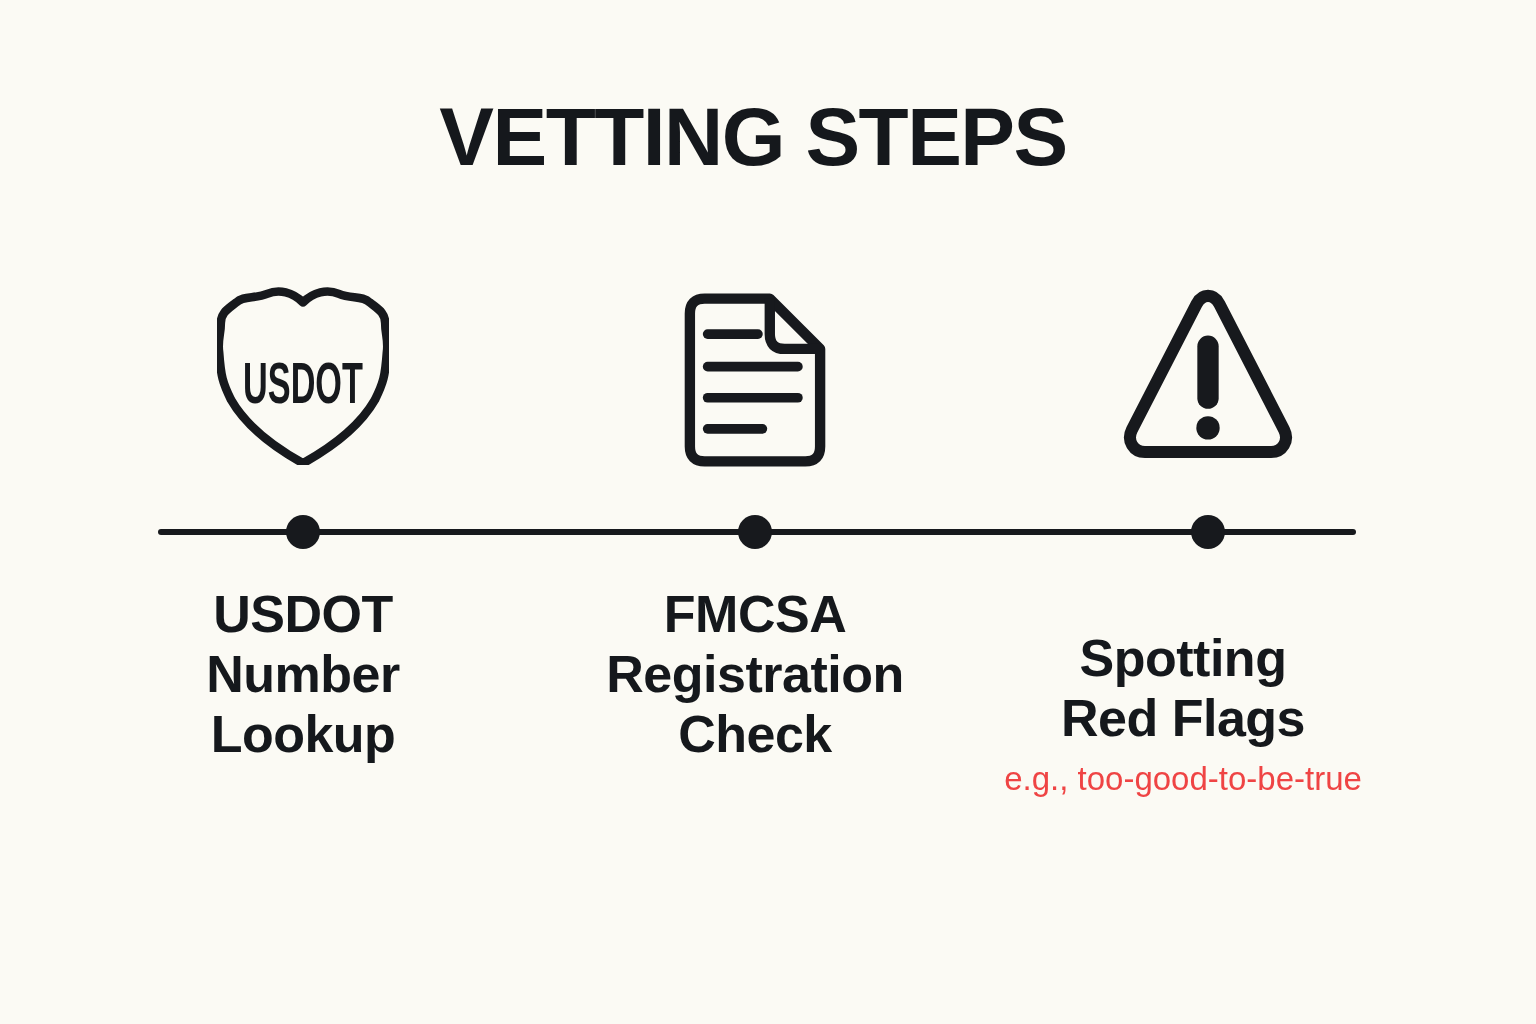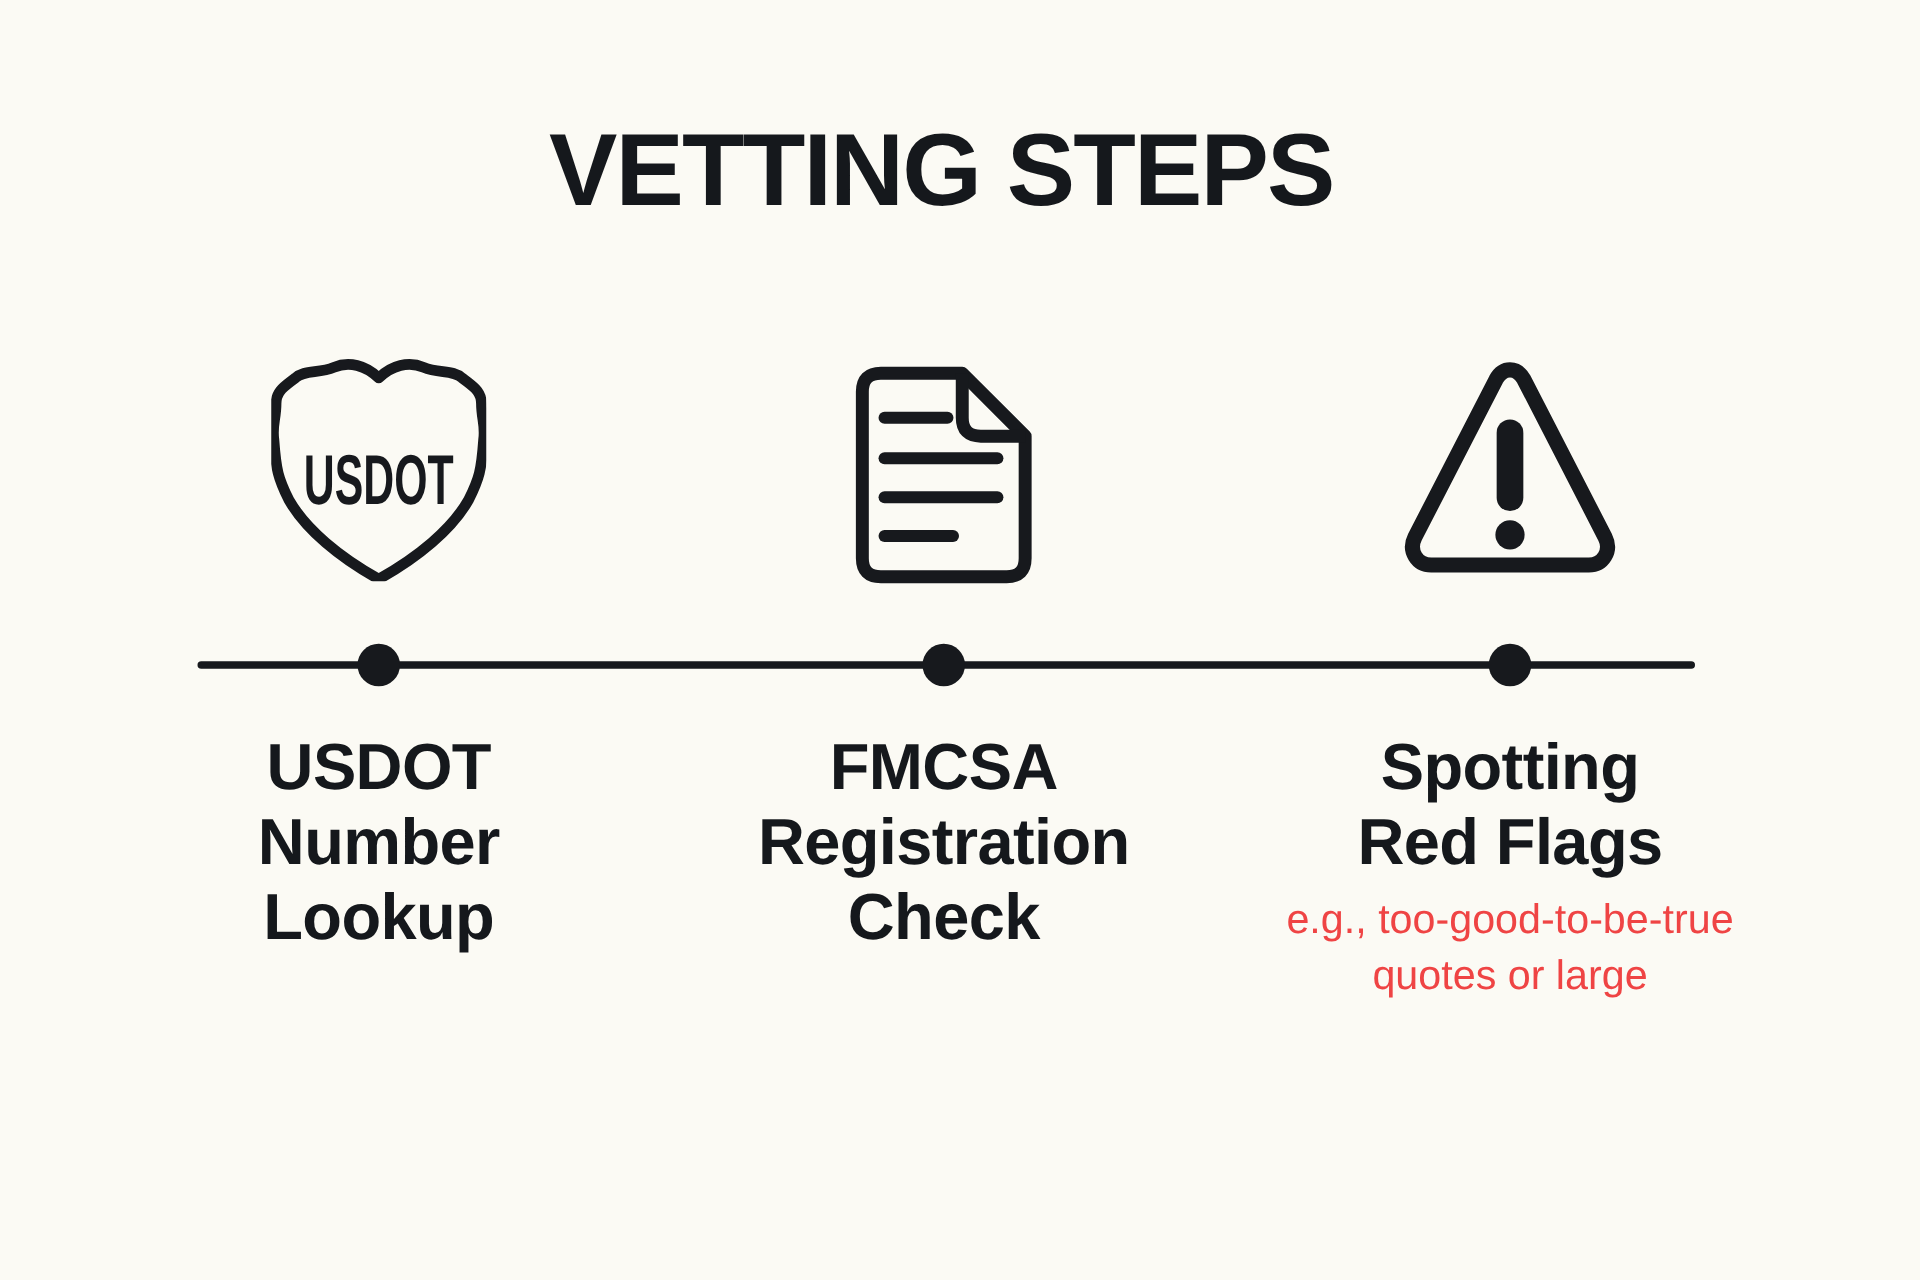--- a/index.html
+++ b/index.html
@@ -56,21 +56,21 @@
   .icon-triangle { left: 1115px; top: 285px; width: 186px; height: 180px; }
   .icon-wrap svg { width: 100%; height: 100%; display: block; }
   .step {
     position: absolute;
     top: 584px;
     width: 480px;
     text-align: center;
   }
   .step-1 { left: 63px; }
   .step-2 { left: 515px; }
-  .step-3 { left: 968px; }
+  .step-3 { left: 943px; margin-top: 44px; }
   .step-label {
     font-size: 52px;
     font-weight: 700;
     line-height: 60px;
     letter-spacing: -0.5px;
     white-space: pre-line;
     color: #15181c;
   }
   .step-note {
     margin-top: 8px;

